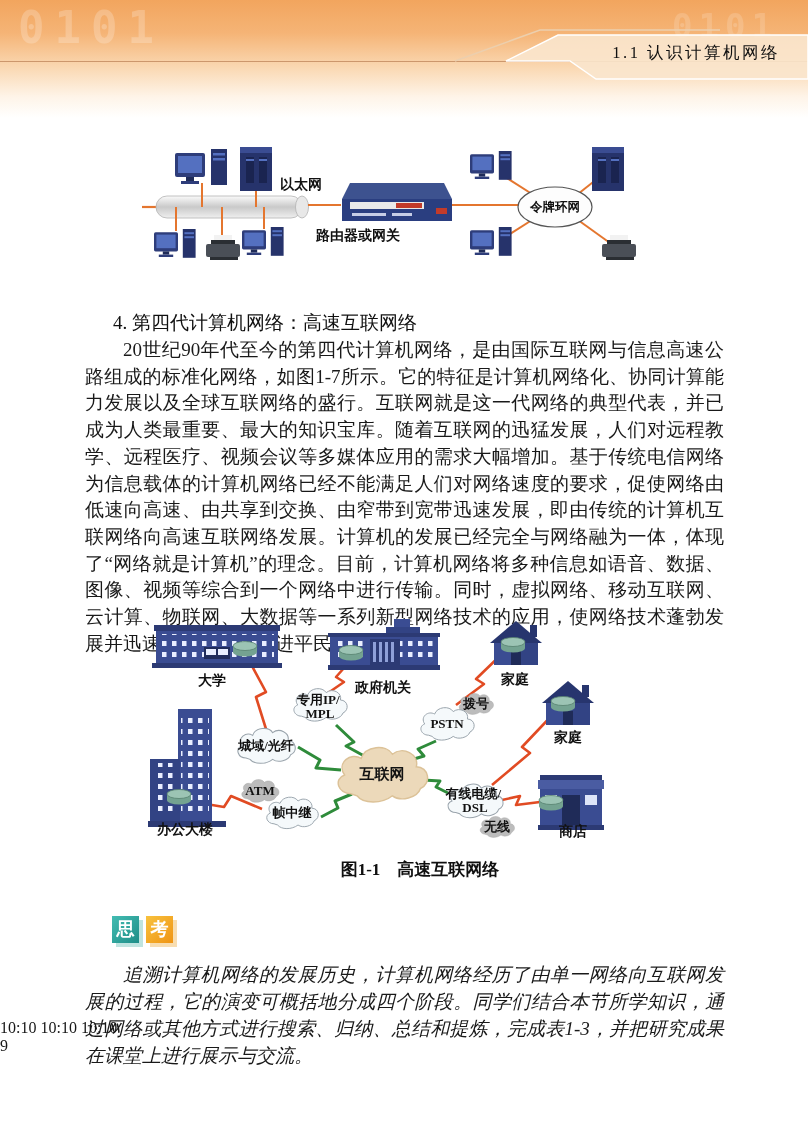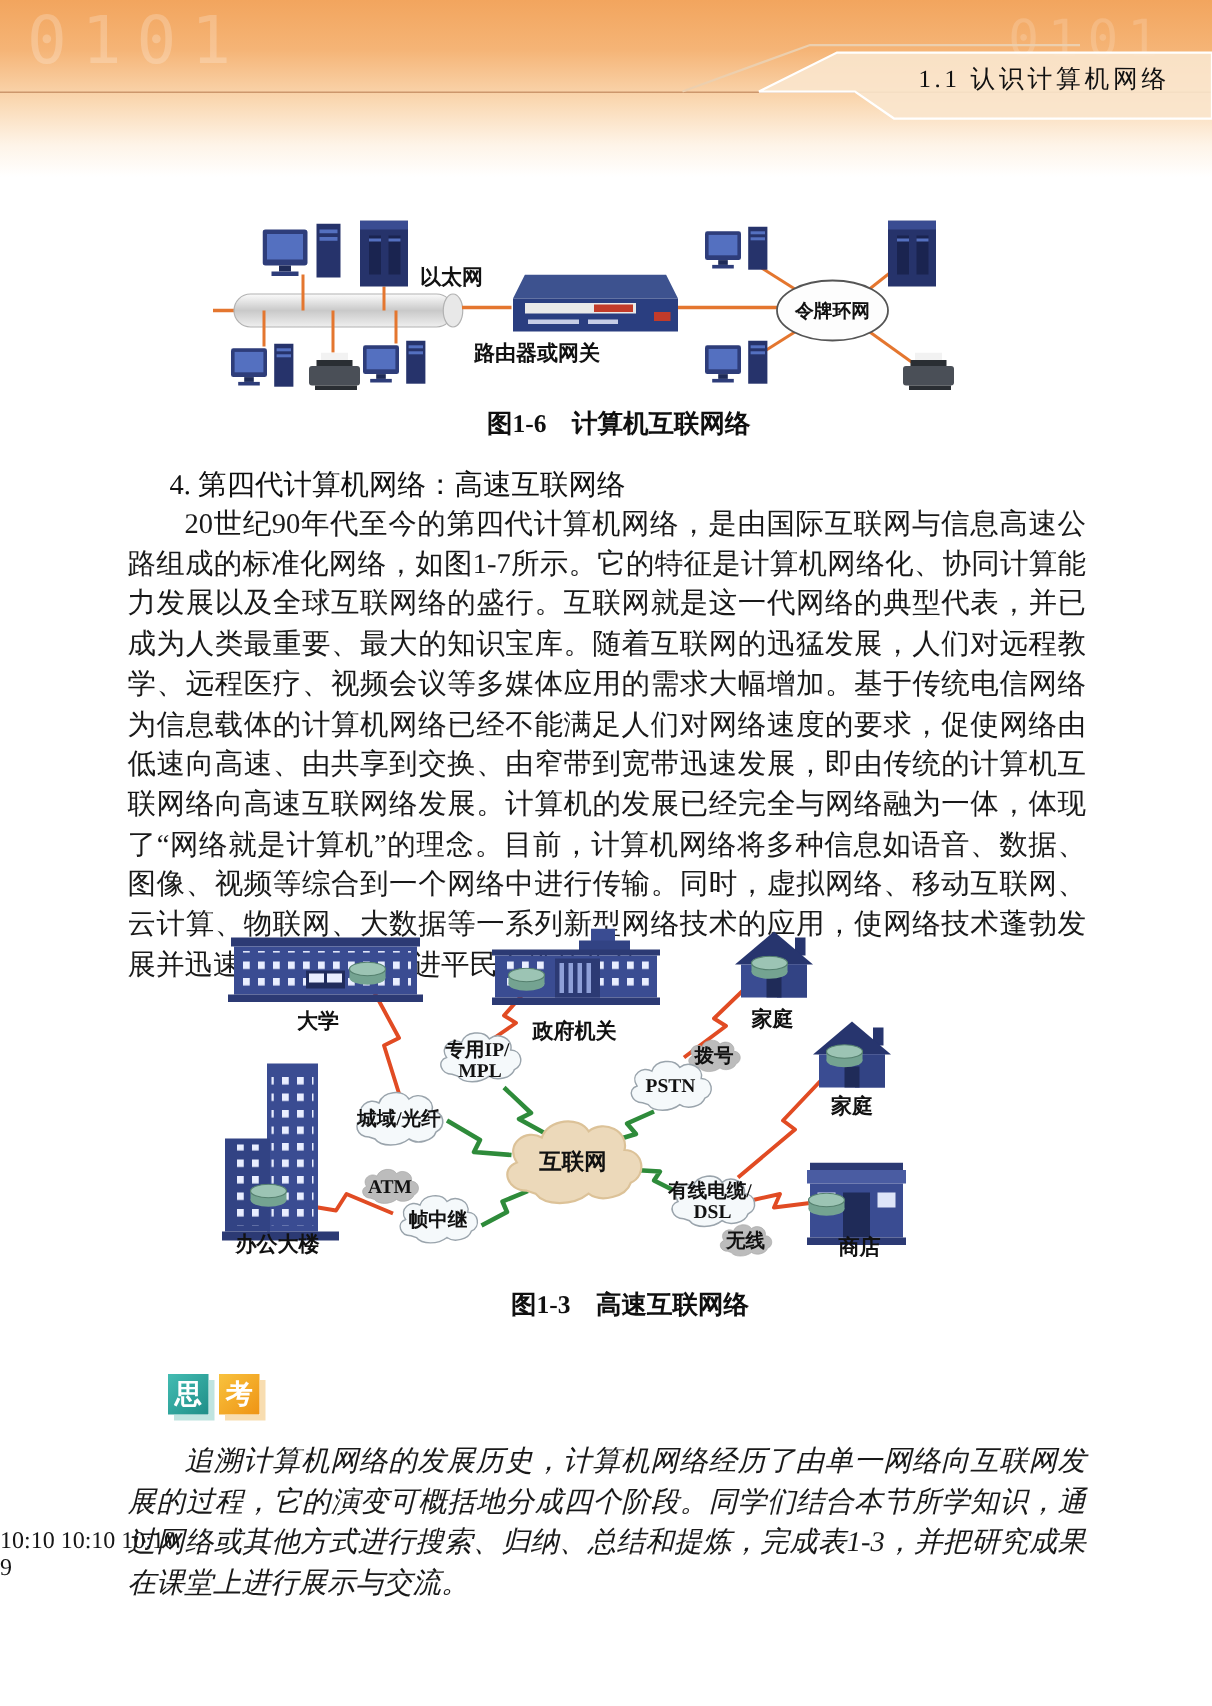--- a/index.html
+++ b/index.html
@@ -2,21 +2,21 @@
 <html><head>
 <meta charset="utf-8">
 <style>
   html,body{margin:0;padding:0;}
   .page{position:relative;width:808px;height:1137px;background:#ffffff;overflow:hidden;
         font-family:"Liberation Serif","DejaVu Serif",serif;color:#161616;}
 
   
   .header{position:absolute;top:0;left:0;width:808px;height:118px;
           background:linear-gradient(180deg,#f2a55e 0%,#f5b476 28%,#fad9b4 58%,#fef4e8 82%,#ffffff 100%);}
-  .header-wm{position:absolute;font-family:"DejaVu Sans Mono",monospace;font-weight:normal;
+  .header-wm{position:absolute;font-family:"DejaVu Sans Mono",monospace;font-weight:bold;
              color:rgba(255,255,255,0.22);pointer-events:none;}
   .hwm1{top:2px;left:18px;font-size:44px;letter-spacing:10px;}
   .hwm2{top:6px;right:30px;font-size:34px;letter-spacing:6px;color:rgba(255,255,255,0.16);}
   .header-rule{position:absolute;top:61px;left:0;width:808px;height:1px;background:rgba(168,102,58,0.55);}
   .tab-svg{position:absolute;top:0;left:0;}
 
   
   .heading{position:absolute;top:310px;left:113px;font-size:19px;font-weight:normal;color:#101010;}
   .para{position:absolute;left:85px;width:639px;font-size:19px;line-height:26.7px;
         text-align:justify;text-indent:2em;color:#191919;}
@@ -150,21 +150,20 @@
     </g>
     <ellipse cx="415" cy="66" rx="37" ry="20" fill="#fdfdfd" stroke="#555" stroke-width="1.2"></ellipse>
     <text x="415" y="70" text-anchor="middle" class="lbl12">令牌环网</text>
 
     <use href="#pc" x="330" y="10" width="44" height="40"></use>
     <use href="#server" x="452" y="6" width="32" height="46"></use>
     <use href="#pc" x="330" y="86" width="44" height="40"></use>
     <use href="#printer" x="462" y="94" width="36" height="26"></use>
   </svg>
 
-  <div class="caption cap6">图1-6　计算机互联网络</div>
 
   <div class="heading">4.  第四代计算机网络：高速互联网络</div>
   <div class="para para1">20世纪90年代至今的第四代计算机网络，是由国际互联网与信息高速公路组成的标准化网络，如图1-7所示。它的特征是计算机网络化、协同计算能力发展以及全球互联网络的盛行。互联网就是这一代网络的典型代表，并已成为人类最重要、最大的知识宝库。随着互联网的迅猛发展，人们对远程教学、远程医疗、视频会议等多媒体应用的需求大幅增加。基于传统电信网络为信息载体的计算机网络已经不能满足人们对网络速度的要求，促使网络由低速向高速、由共享到交换、由窄带到宽带迅速发展，即由传统的计算机互联网络向高速互联网络发展。计算机的发展已经完全与网络融为一体，体现了“网络就是计算机”的理念。目前，计算机网络将多种信息如语音、数据、图像、视频等综合到一个网络中进行传输。同时，虚拟网络、移动互联网、云计算、物联网、大数据等一系列新型网络技术的应用，使网络技术蓬勃发展并迅速走向市场，走进平民百姓的生活。</div>
 
   <svg class="fig fig7" width="560" height="260" viewBox="0 0 560 260">
     <defs>
       <pattern id="winP" width="10" height="11" patternUnits="userSpaceOnUse">
         <rect width="4.5" height="5" fill="#e9eeff"></rect>
       </pattern>
       <symbol id="cloud" viewBox="0 0 100 60">
@@ -281,21 +280,21 @@
     <text x="357" y="234" text-anchor="middle" class="lbl13">无线</text>
 
     <text x="72" y="88" text-anchor="middle" class="lbl14">大学</text>
     <text x="243" y="95" text-anchor="middle" class="lbl14">政府机关</text>
     <text x="375" y="87" text-anchor="middle" class="lbl14">家庭</text>
     <text x="428" y="145" text-anchor="middle" class="lbl14">家庭</text>
     <text x="45" y="237" text-anchor="middle" class="lbl14">办公大楼</text>
     <text x="433" y="239" text-anchor="middle" class="lbl14">商店</text>
   </svg>
 
-  <div class="caption cap7">图1-3　高速互联网络</div>
+  <div class="caption cap7">图1-1　高速互联网络</div>
 
   <div class="think-badge">
     <div class="cube cube1">思</div>
     <div class="cube cube2">考</div>
   </div>
   <div class="para para2">追溯计算机网络的发展历史，计算机网络经历了由单一网络向互联网发展的过程，它的演变可概括地分成四个阶段。同学们结合本节所学知识，通过网络或其他方式进行搜索、归纳、总结和提炼，完成表1-3，并把研究成果在课堂上进行展示与交流。</div>
 
   <div class="footer">
     <span class="footer-wm fwm1">10:10</span>
     <span class="footer-wm fwm2">10:10</span>

